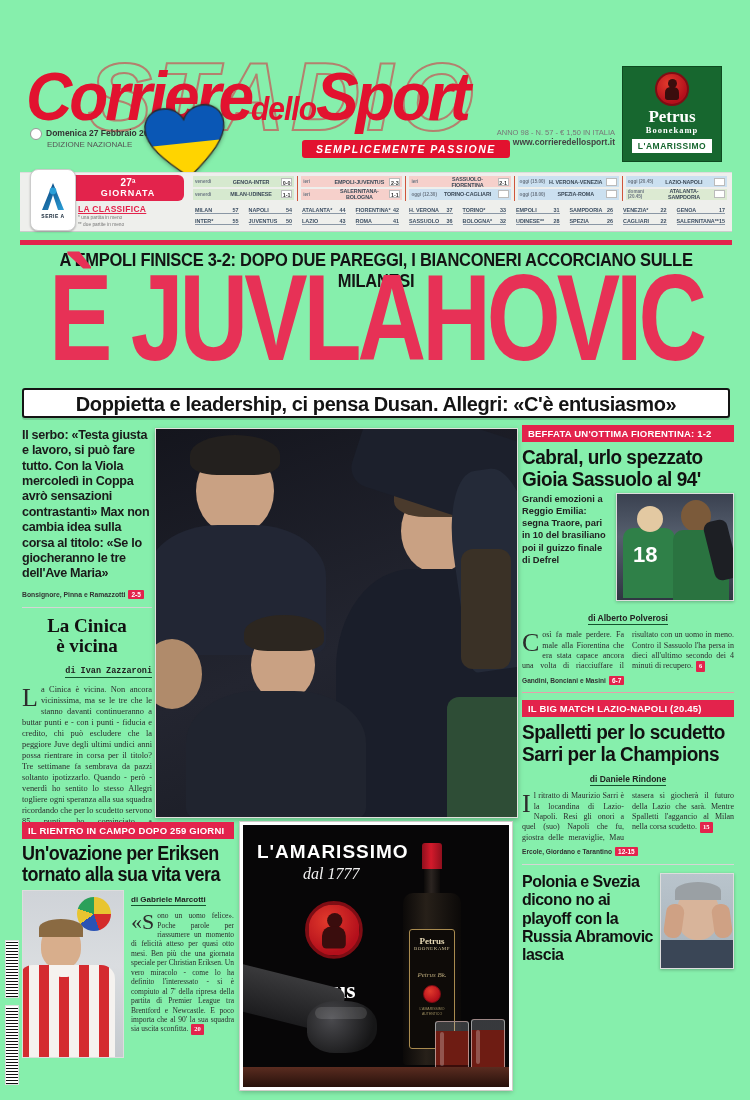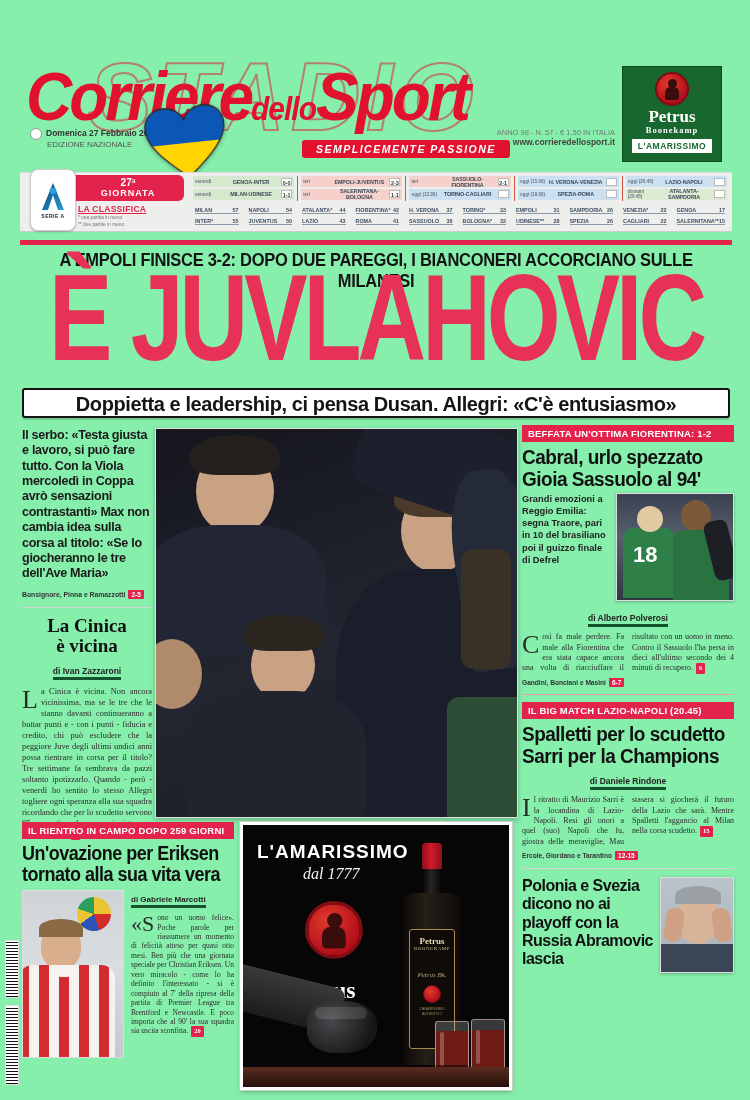--- a/index.html
+++ b/index.html
@@ -64,22 +64,22 @@
   .subbar { position:absolute; left:22px; top:388px; width:708px; border:2.5px solid #141414; border-radius:3px; background:#fff;
     text-align:center; font-size:20px; font-weight:800; color:#141414; padding:3px 0 0; letter-spacing:-.4px; box-shadow:0 2px 0 rgba(0,0,0,.15); }
 
   
   .leftcol { position:absolute; left:22px; top:428px; width:130px; }
   .intro-bold { font-size:12.6px; font-weight:800; color:#1a1a1a; line-height:1.22; letter-spacing:-.3px; }
   .byline-row { margin-top:8px; font-size:6.8px; font-weight:800; color:#333; }
   .pagebox { display:inline-block; background:#e3234c; color:#fff; font-weight:800; font-size:6.5px; padding:1px 3px; border-radius:1px; margin-left:3px; }
   .thin-div { border:none; border-top:1px solid #d5d5d5; margin:8px 0; }
   .cinica-title { text-align:center; font-family:"Liberation Serif",serif; font-weight:700; font-size:19px; color:#111; line-height:1.05; }
-  .cinica-author { text-align:center; margin:5px 0 7px; }
-  .author-inline { display:inline-block; font-size:8.5px; font-weight:800; color:#222; border-bottom:3px solid #14532d; padding-bottom:1px; }
+  .cinica-author { text-align:right; margin:5px 0 7px;font-family:Liberation Mono, monospace; }
+  .author-inline { display:inline-block; font-size:8.5px; font-weight:800; color:#222; border-bottom:1px solid #14532d; padding-bottom:1px; }
   .serif-body { font-family:"Liberation Serif",serif; font-size:8.4px; line-height:1.3; color:#2c2c2c; text-align:justify; }
   .dropcap { float:left; font-family:"Liberation Serif",serif; font-size:26px; line-height:.85; padding:2px 3px 0 0; color:#2c2c2c; }
 
   .photo-frame { position:absolute; border:1px solid #e2e0dc; box-shadow:0 2px 5px rgba(0,0,0,.25); overflow:hidden; }
   .photo-main { left:155px; top:428px; width:363px; height:390px; background:linear-gradient(160deg,#14151d,#232530 55%,#181a22); }
   .ph { position:absolute; border-radius:50%; }
   .pbody { position:absolute; border-radius:40% 40% 10% 10%; }
 
   .rightcol { position:absolute; left:522px; top:425px; width:212px; }
   .label-red { background:#e3234c; color:#fff; font-weight:800; font-size:9.5px; letter-spacing:.2px; padding:3px 6px; display:block; }

